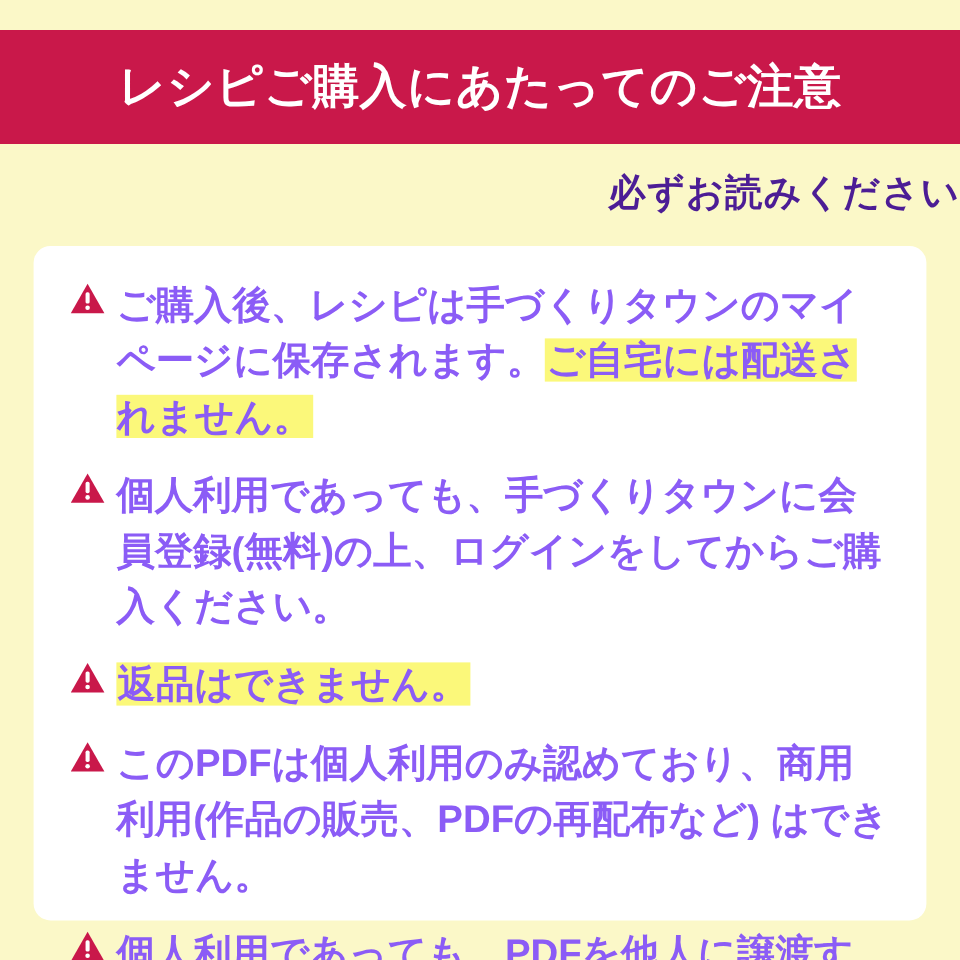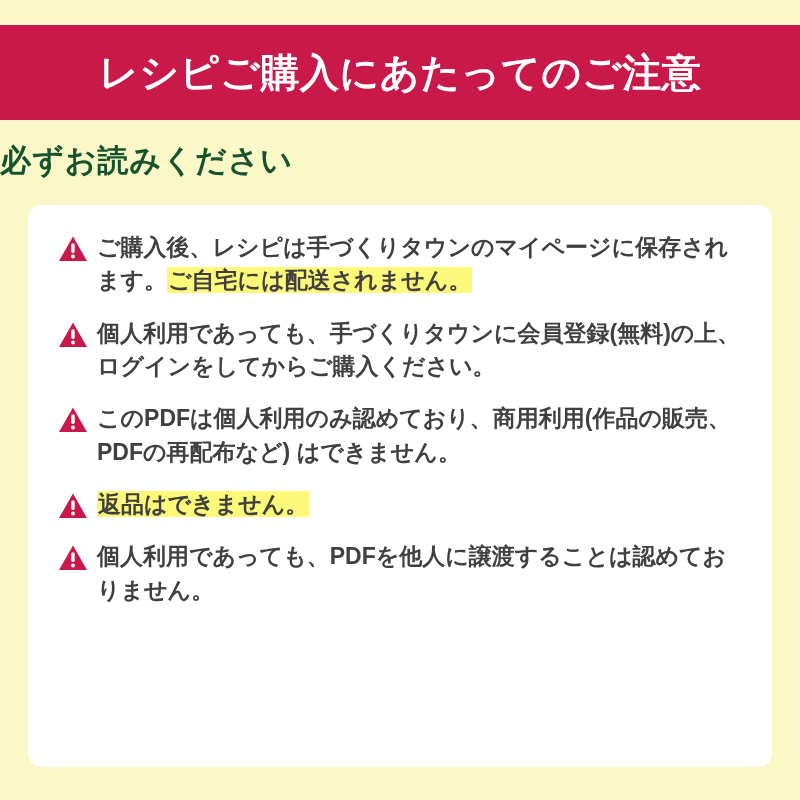--- a/index.html
+++ b/index.html
@@ -39,22 +39,22 @@
     letter-spacing: 0.5px;
     white-space: nowrap;
     line-height: 1;
   }
   
   .subtitle {
     position: absolute;
     left: 0;
     top: 140px;
     width: 800px;
-    text-align: left;
-    color: #14532d;
+    text-align: right;
+    color: #4c1d95;
     font-size: 31px;
     font-weight: bold;
     letter-spacing: 1px;
   }
   
   .card {
     position: absolute;
     left: 28px;
     top: 205px;
     width: 744px;
@@ -81,24 +81,24 @@
     flex: 0 0 auto;
     width: 30px;
     height: 28px;
     margin-top: 4px;
     margin-right: 9px;
   }
   .warn-icon svg {
     display: block;
   }
   .notice-text {
-    font-size: 23px;
+    font-size: 32px;
     font-weight: bold;
     line-height: 1.45;
-    color: #404040;
+    color: #8b5cf6;
     letter-spacing: 0px;
   }
   .hl {
     background: #fbf87a;
     padding: 0 1px;
   }
 </style>
 </head>
 <body>
 
@@ -133,31 +133,31 @@
           <div class="notice-text"><span>個人利用であっても、手づくりタウンに会員登録(無料)の上、ログインをしてからご購入ください。</span></div>
         </li>
         <li class="notice-item">
           <span class="warn-icon">
             <svg width="30" height="28" viewBox="0 0 30 28" xmlns="http://www.w3.org/2000/svg">
               <path d="M15 1.5 L29 26 L1 26 Z" fill="#c9184a"></path>
               <rect x="13.3" y="8.5" width="3.4" height="9.5" rx="1.4" fill="#ffffff"></rect>
               <circle cx="15" cy="21.5" r="1.9" fill="#ffffff"></circle>
             </svg>
           </span>
-          <div class="notice-text"><span>このPDFは個人利用のみ認めており、商用利用(作品の販売、PDFの再配布など) はできません。</span></div>
+          <div class="notice-text"><span class="hl">返品はできません。</span></div>
         </li>
         <li class="notice-item">
           <span class="warn-icon">
             <svg width="30" height="28" viewBox="0 0 30 28" xmlns="http://www.w3.org/2000/svg">
               <path d="M15 1.5 L29 26 L1 26 Z" fill="#c9184a"></path>
               <rect x="13.3" y="8.5" width="3.4" height="9.5" rx="1.4" fill="#ffffff"></rect>
               <circle cx="15" cy="21.5" r="1.9" fill="#ffffff"></circle>
             </svg>
           </span>
-          <div class="notice-text"><span class="hl">返品はできません。</span></div>
+          <div class="notice-text"><span>このPDFは個人利用のみ認めており、商用利用(作品の販売、PDFの再配布など) はできません。</span></div>
         </li>
         <li class="notice-item">
           <span class="warn-icon">
             <svg width="30" height="28" viewBox="0 0 30 28" xmlns="http://www.w3.org/2000/svg">
               <path d="M15 1.5 L29 26 L1 26 Z" fill="#c9184a"></path>
               <rect x="13.3" y="8.5" width="3.4" height="9.5" rx="1.4" fill="#ffffff"></rect>
               <circle cx="15" cy="21.5" r="1.9" fill="#ffffff"></circle>
             </svg>
           </span>
           <div class="notice-text"><span>個人利用であっても、PDFを他人に譲渡することは認めておりません。</span></div>

